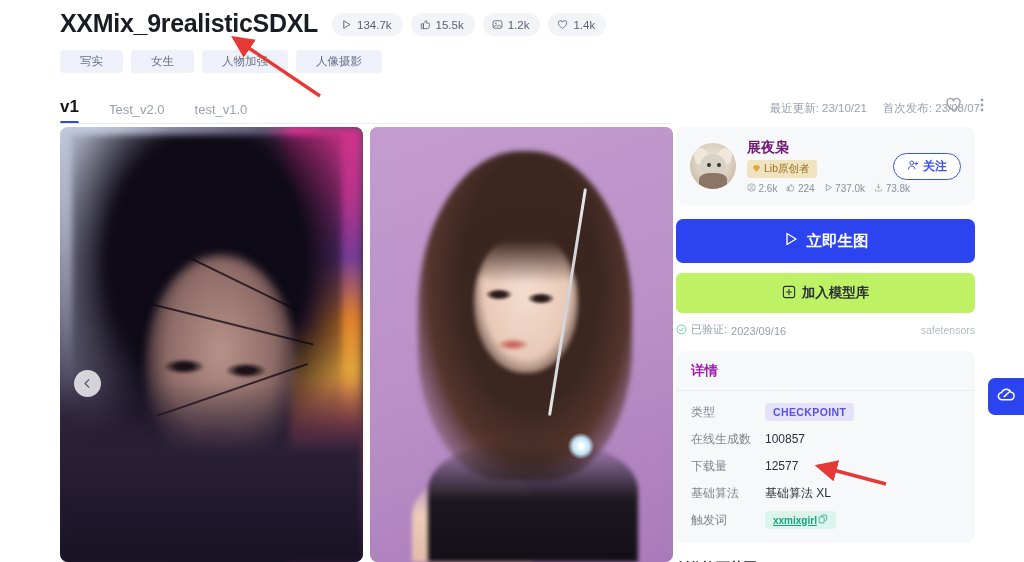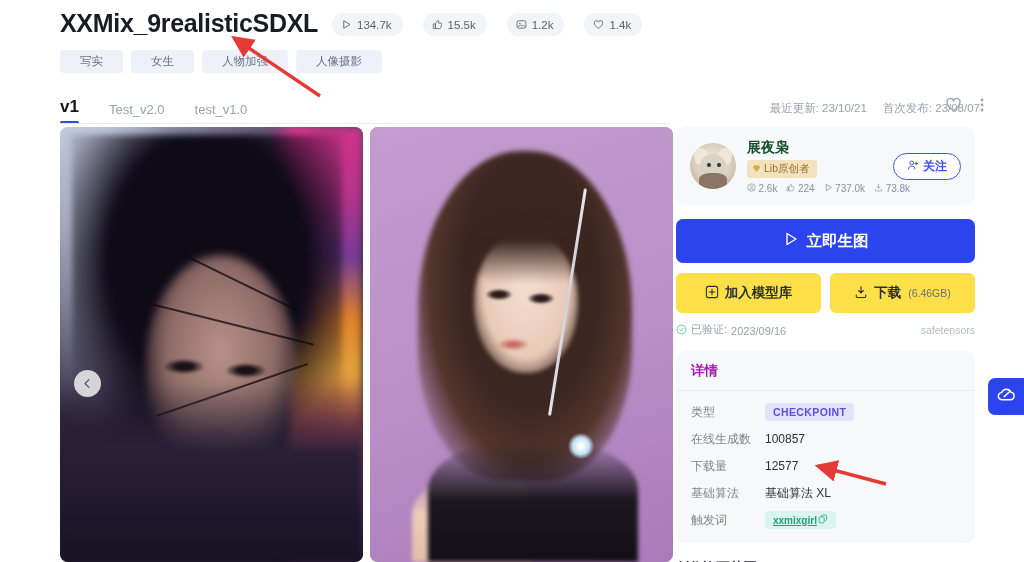--- a/index.html
+++ b/index.html
@@ -11,21 +11,21 @@
   }
   .page { position: relative; width: 1024px; height: 562px; background: #fff; }
 
   
   .header { position: absolute; left: 60px; top: 8px; width: 920px; }
   .title-row { display: flex; align-items: center; gap: 14px; }
   .model-title {
     font-size: 25px; font-weight: 700; color: #1b1b23; letter-spacing: -0.3px;
     line-height: 30px; white-space: nowrap;
   }
-  .stat-pills { display: flex; align-items: center; gap: 20px; margin-top: 3px; }
+  .stat-pills { display: flex; align-items: center; gap: 8px; margin-top: 3px; }
   .pill {
     display: flex; align-items: center; gap: 5px;
     background: #f3f4f7; border-radius: 13px;
     padding: 4px 11px 4px 9px; height: 23px;
     font-size: 11.5px; color: #5c6070; white-space: nowrap;
   }
   .pill svg { display: block; }
 
   .tag-row { display: flex; gap: 8px; margin-top: 12px; }
   .tag {
@@ -181,42 +181,42 @@
             border-radius: 50% 50% 20% 20%; top: 5px; }
   .av-ear.l { left: 4px; transform: rotate(-18deg); }
   .av-ear.r { right: 4px; transform: rotate(18deg); }
   .av-head { position: absolute; left: 10px; top: 11px; width: 26px; height: 24px;
              background: #d9d2c6; border-radius: 50%; }
   .av-eye { position: absolute; width: 3.5px; height: 4px; background: #3c352d; border-radius: 50%; top: 20px; }
   .av-eye.l { left: 17px; } .av-eye.r { left: 27px; }
   .av-body { position: absolute; left: 9px; bottom: 0; width: 28px; height: 16px;
              background: #8c7564; border-radius: 40% 40% 0 0; }
   .author-meta { flex: 1; min-width: 0; }
-  .author-name { font-size: 14px; font-weight: 700; color: #14532d; line-height: 17px; }
+  .author-name { font-size: 14px; font-weight: 700; color: #701a75; line-height: 17px; }
   .author-badge {
     display: inline-flex; align-items: center; gap: 3px; margin-top: 4px;
     background: #f2e3c0; color: #9a7520; font-size: 10.5px;
     padding: 2px 7px 2px 5px; border-radius: 3px; white-space: nowrap;
   }
   .author-stats { display: flex; gap: 9px; margin-top: 5px; font-size: 10px; color: #8b909e; }
   .author-stats .as { display: flex; align-items: center; gap: 2.5px; white-space: nowrap; }
   .follow-btn {
     flex: 0 0 auto; border: 1px solid #3b55ea; color: #3b55ea; background: #fff;
     border-radius: 15px; height: 27px; padding: 0 13px; font-size: 12px;
     display: flex; align-items: center; gap: 4px; cursor: pointer; font-weight: 600;
   }
 
   .generate-btn {
     margin-top: 14px; height: 44px; border-radius: 7px; background: #2b44f0;
     color: #fff; font-size: 15.5px; font-weight: 700; display: flex;
     align-items: center; justify-content: center; gap: 8px; cursor: pointer;
   }
   .action-row { display: flex; gap: 9px; margin-top: 10px; }
   .action-btn {
-    flex: 1; height: 40px; border-radius: 6px; background: #fde047;
+    flex: 1; height: 40px; border-radius: 6px; background: #bef264;
     display: flex; align-items: center; justify-content: center; gap: 6px;
     font-size: 13.5px; color: #2b2f3a; cursor: pointer; font-weight: 600;
   }
   .action-btn .sz { font-size: 10.5px; font-weight: 400; color: #6a7080; margin-left: 1px; }
   .verify-row {
     display: flex; align-items: center; margin-top: 9px; font-size: 11px; color: #9aa0ad;
   }
   .verify-row .vleft { display: flex; align-items: flex-end; gap: 4px; }
   .verify-row .vright { margin-left: auto; color: #b6bac4; font-size: 10.5px; }
 
@@ -473,30 +473,20 @@
     <div class="action-row">
       <div class="action-btn">
         <span>
           <svg width="14" height="14" viewBox="0 0 16 16">
               <rect x="1.6" y="1.6" width="12.8" height="12.8" rx="2.4" fill="none" stroke="#2b2f3a" stroke-width="1.25"></rect>
               <path d="M8 5v6M5 8h6" stroke="#2b2f3a" stroke-width="1.25" stroke-linecap="round"></path>
             </svg>
         </span>
         <span>加入模型库</span>
       </div>
-      <div class="action-btn">
-        <span>
-          <svg width="14" height="14" viewBox="0 0 16 16">
-              <path d="M8 2v7m0 0L5.2 6.3M8 9l2.8-2.7" fill="none" stroke="#2b2f3a" stroke-width="1.25" stroke-linecap="round"></path>
-              <path d="M2.6 11.4v1.8c0 .6.5 1 1 1h8.8c.6 0 1-.4 1-1v-1.8" fill="none" stroke="#2b2f3a" stroke-width="1.25" stroke-linecap="round"></path>
-            </svg>
-        </span>
-        <span>下载</span>
-        <span class="sz">(6.46GB)</span>
-      </div>
     </div>
 
     <div class="verify-row">
       <span class="vleft">
         <span>
           <svg width="11" height="11" viewBox="0 0 16 16">
               <circle cx="8" cy="8" r="6.5" fill="none" stroke="#4cc09a" stroke-width="1.2"></circle>
               <path d="M5.2 8.2 7.1 10l3.7-4" fill="none" stroke="#4cc09a" stroke-width="1.3" stroke-linecap="round" stroke-linejoin="round"></path>
             </svg>
         </span>

